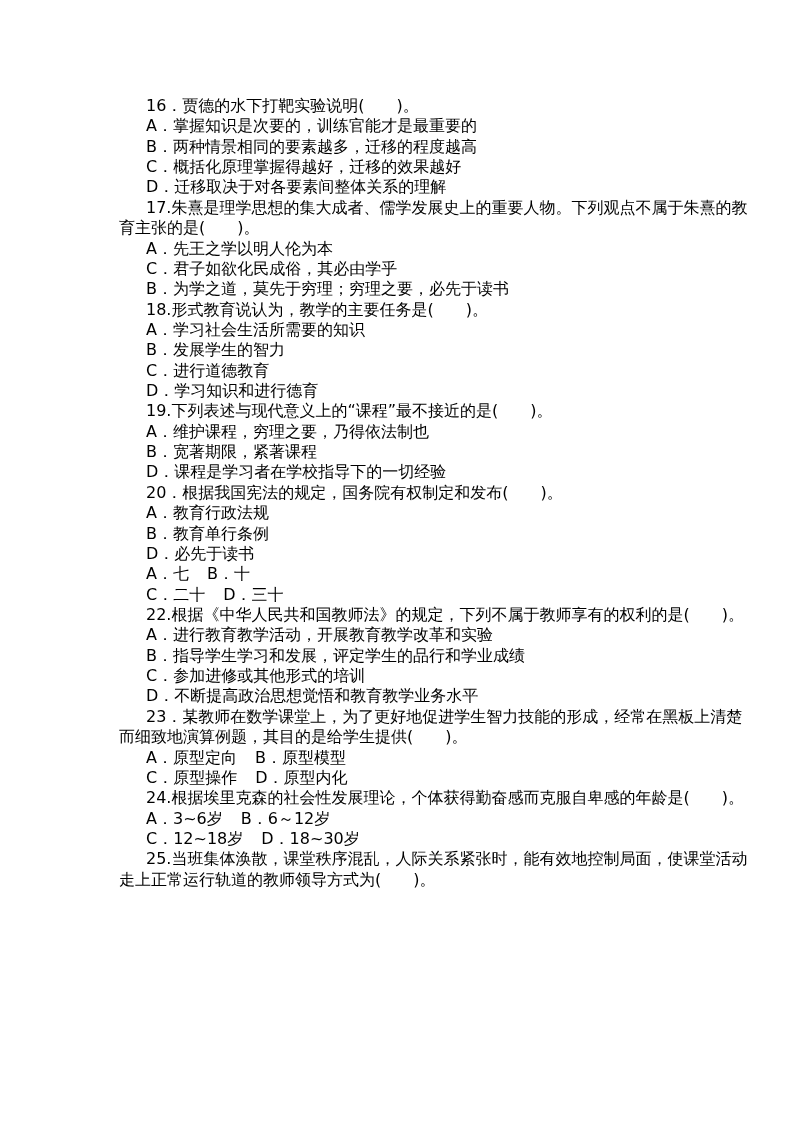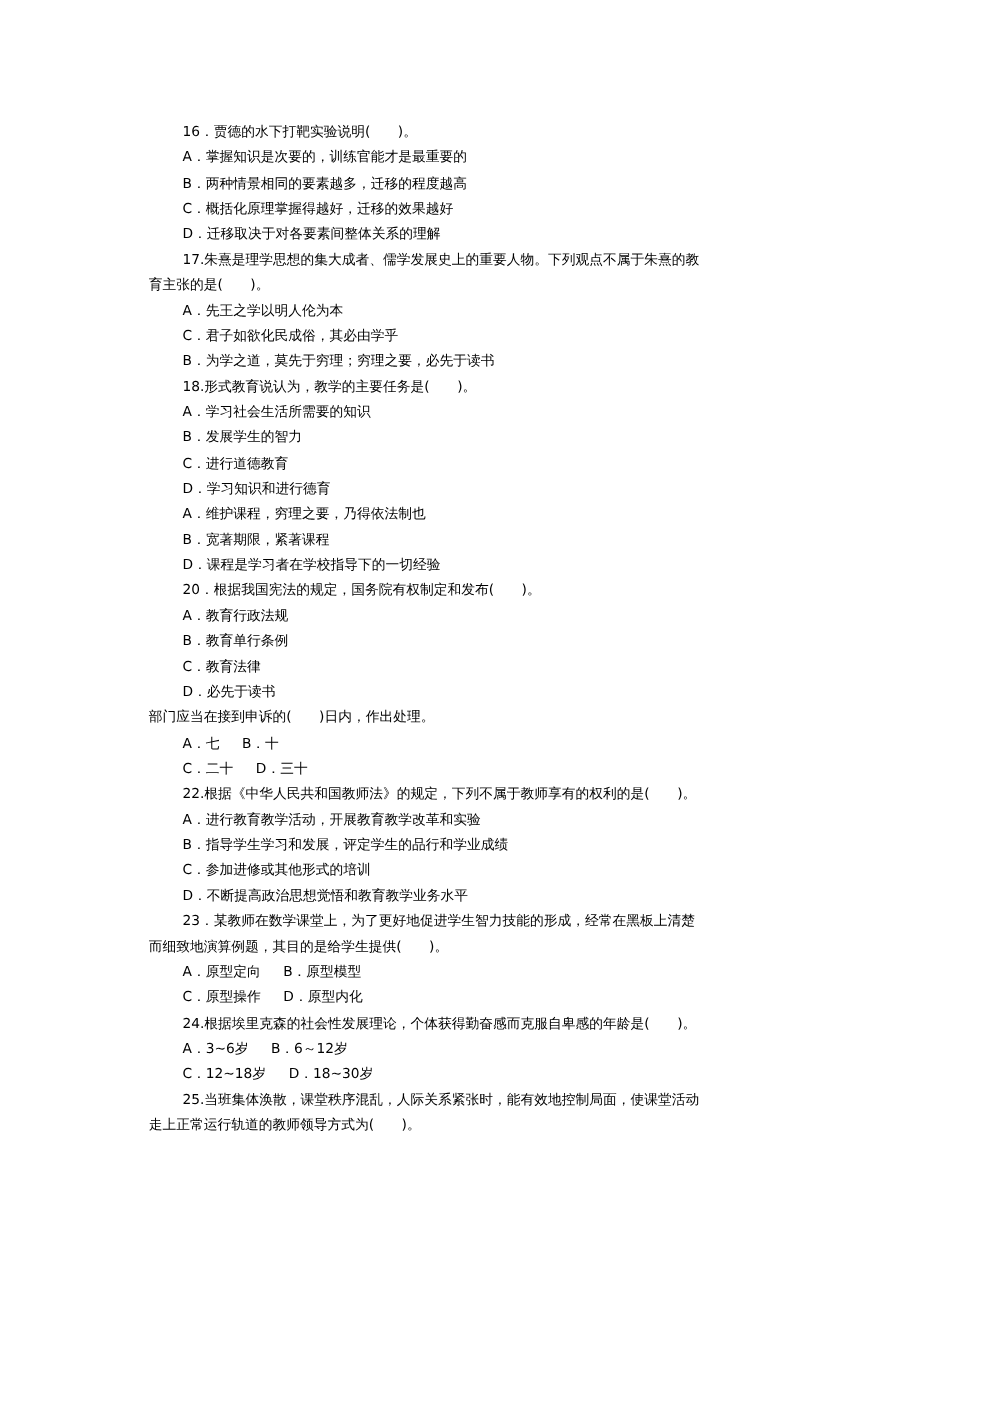--- a/index.html
+++ b/index.html
@@ -1,20 +1,20 @@
 <!DOCTYPE html>
 <html><head>
   <meta charset="utf-8">
   <style>
     html, body { margin: 0; padding: 0; background: #ffffff; }
     body { width: 794px; height: 1123px; position: relative; overflow: hidden; }
     .page {
       position: absolute; left: 119px; top: 96px; width: 560px;
       font-family: "DejaVu Sans", "Liberation Sans", sans-serif;
-      font-size: 11px; color: #000; line-height: 20.36px;
+      font-size: 16px; color: #000; line-height: 20.36px;
     }
     .line { white-space: nowrap; height: 20.36px; }
     .indent { padding-left: 27px; }
     .pair span + span { margin-left: 18px; }
   </style>
 </head>
 <body>
 
 <div class="page">
 
@@ -29,31 +29,30 @@
   <div class="line indent">A．先王之学以明人伦为本</div>
   <div class="line indent">C．君子如欲化民成俗，其必由学乎</div>
   <div class="line indent">B．为学之道，莫先于穷理；穷理之要，必先于读书</div>
 
   <div class="line indent">18.形式教育说认为，教学的主要任务是(　　)。</div>
   <div class="line indent">A．学习社会生活所需要的知识</div>
   <div class="line indent">B．发展学生的智力</div>
   <div class="line indent">C．进行道德教育</div>
   <div class="line indent">D．学习知识和进行德育</div>
 
+  <div class="line indent">19.下列表述与现代意义上的“课程”最不接近的是(　　)。</div>
   <div class="line indent">A．维护课程，穷理之要，乃得依法制也</div>
   <div class="line indent">B．宽著期限，紧著课程</div>
   <div class="line indent">D．课程是学习者在学校指导下的一切经验</div>
 
   <div class="line indent">20．根据我国宪法的规定，国务院有权制定和发布(　　)。</div>
   <div class="line indent">A．教育行政法规</div>
   <div class="line indent">B．教育单行条例</div>
-  <div class="line indent">C．教育法律</div>
   <div class="line indent">D．必先于读书</div>
 
-  <div class="line">部门应当在接到申诉的(　　)日内，作出处理。</div>
   <div class="line indent pair">
     <span>A．七</span><span>B．十</span>
   </div>
   <div class="line indent pair">
     <span>C．二十</span><span>D．三十</span>
   </div>
 
   <div class="line indent">22.根据《中华人民共和国教师法》的规定，下列不属于教师享有的权利的是(　　)。</div>
   <div class="line indent">A．进行教育教学活动，开展教育教学改革和实验</div>
   <div class="line indent">B．指导学生学习和发展，评定学生的品行和学业成绩</div>

